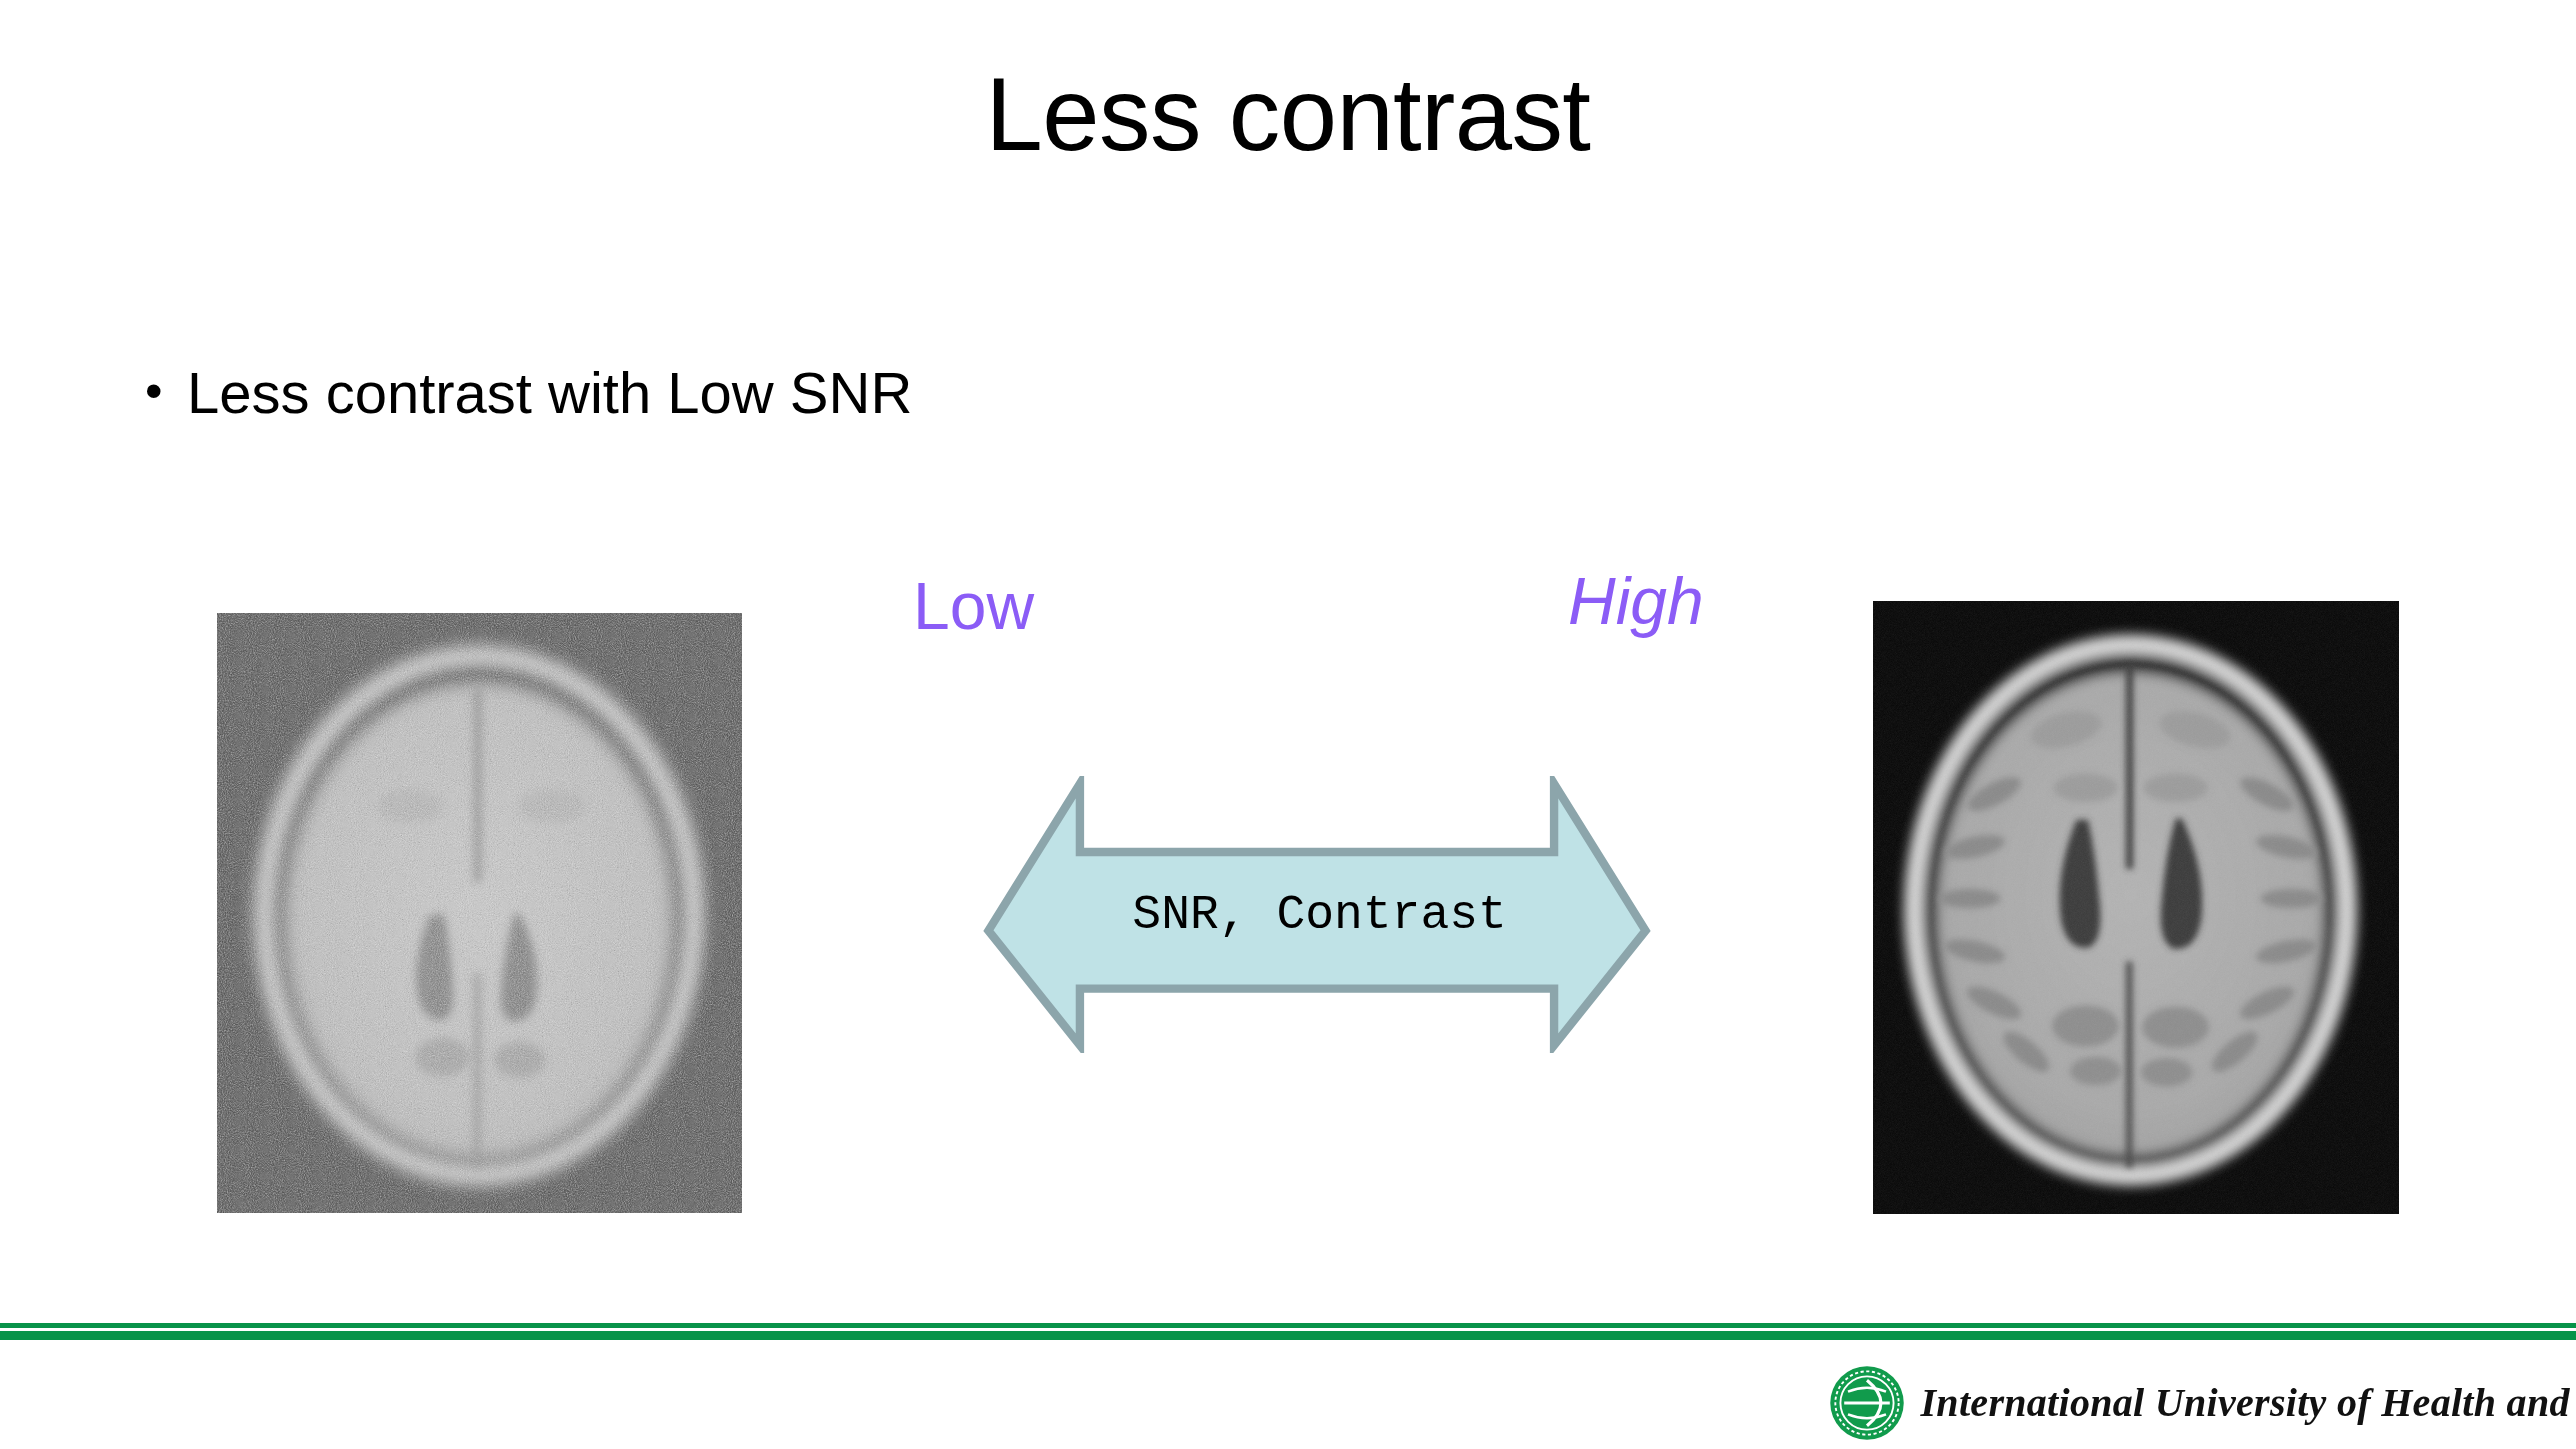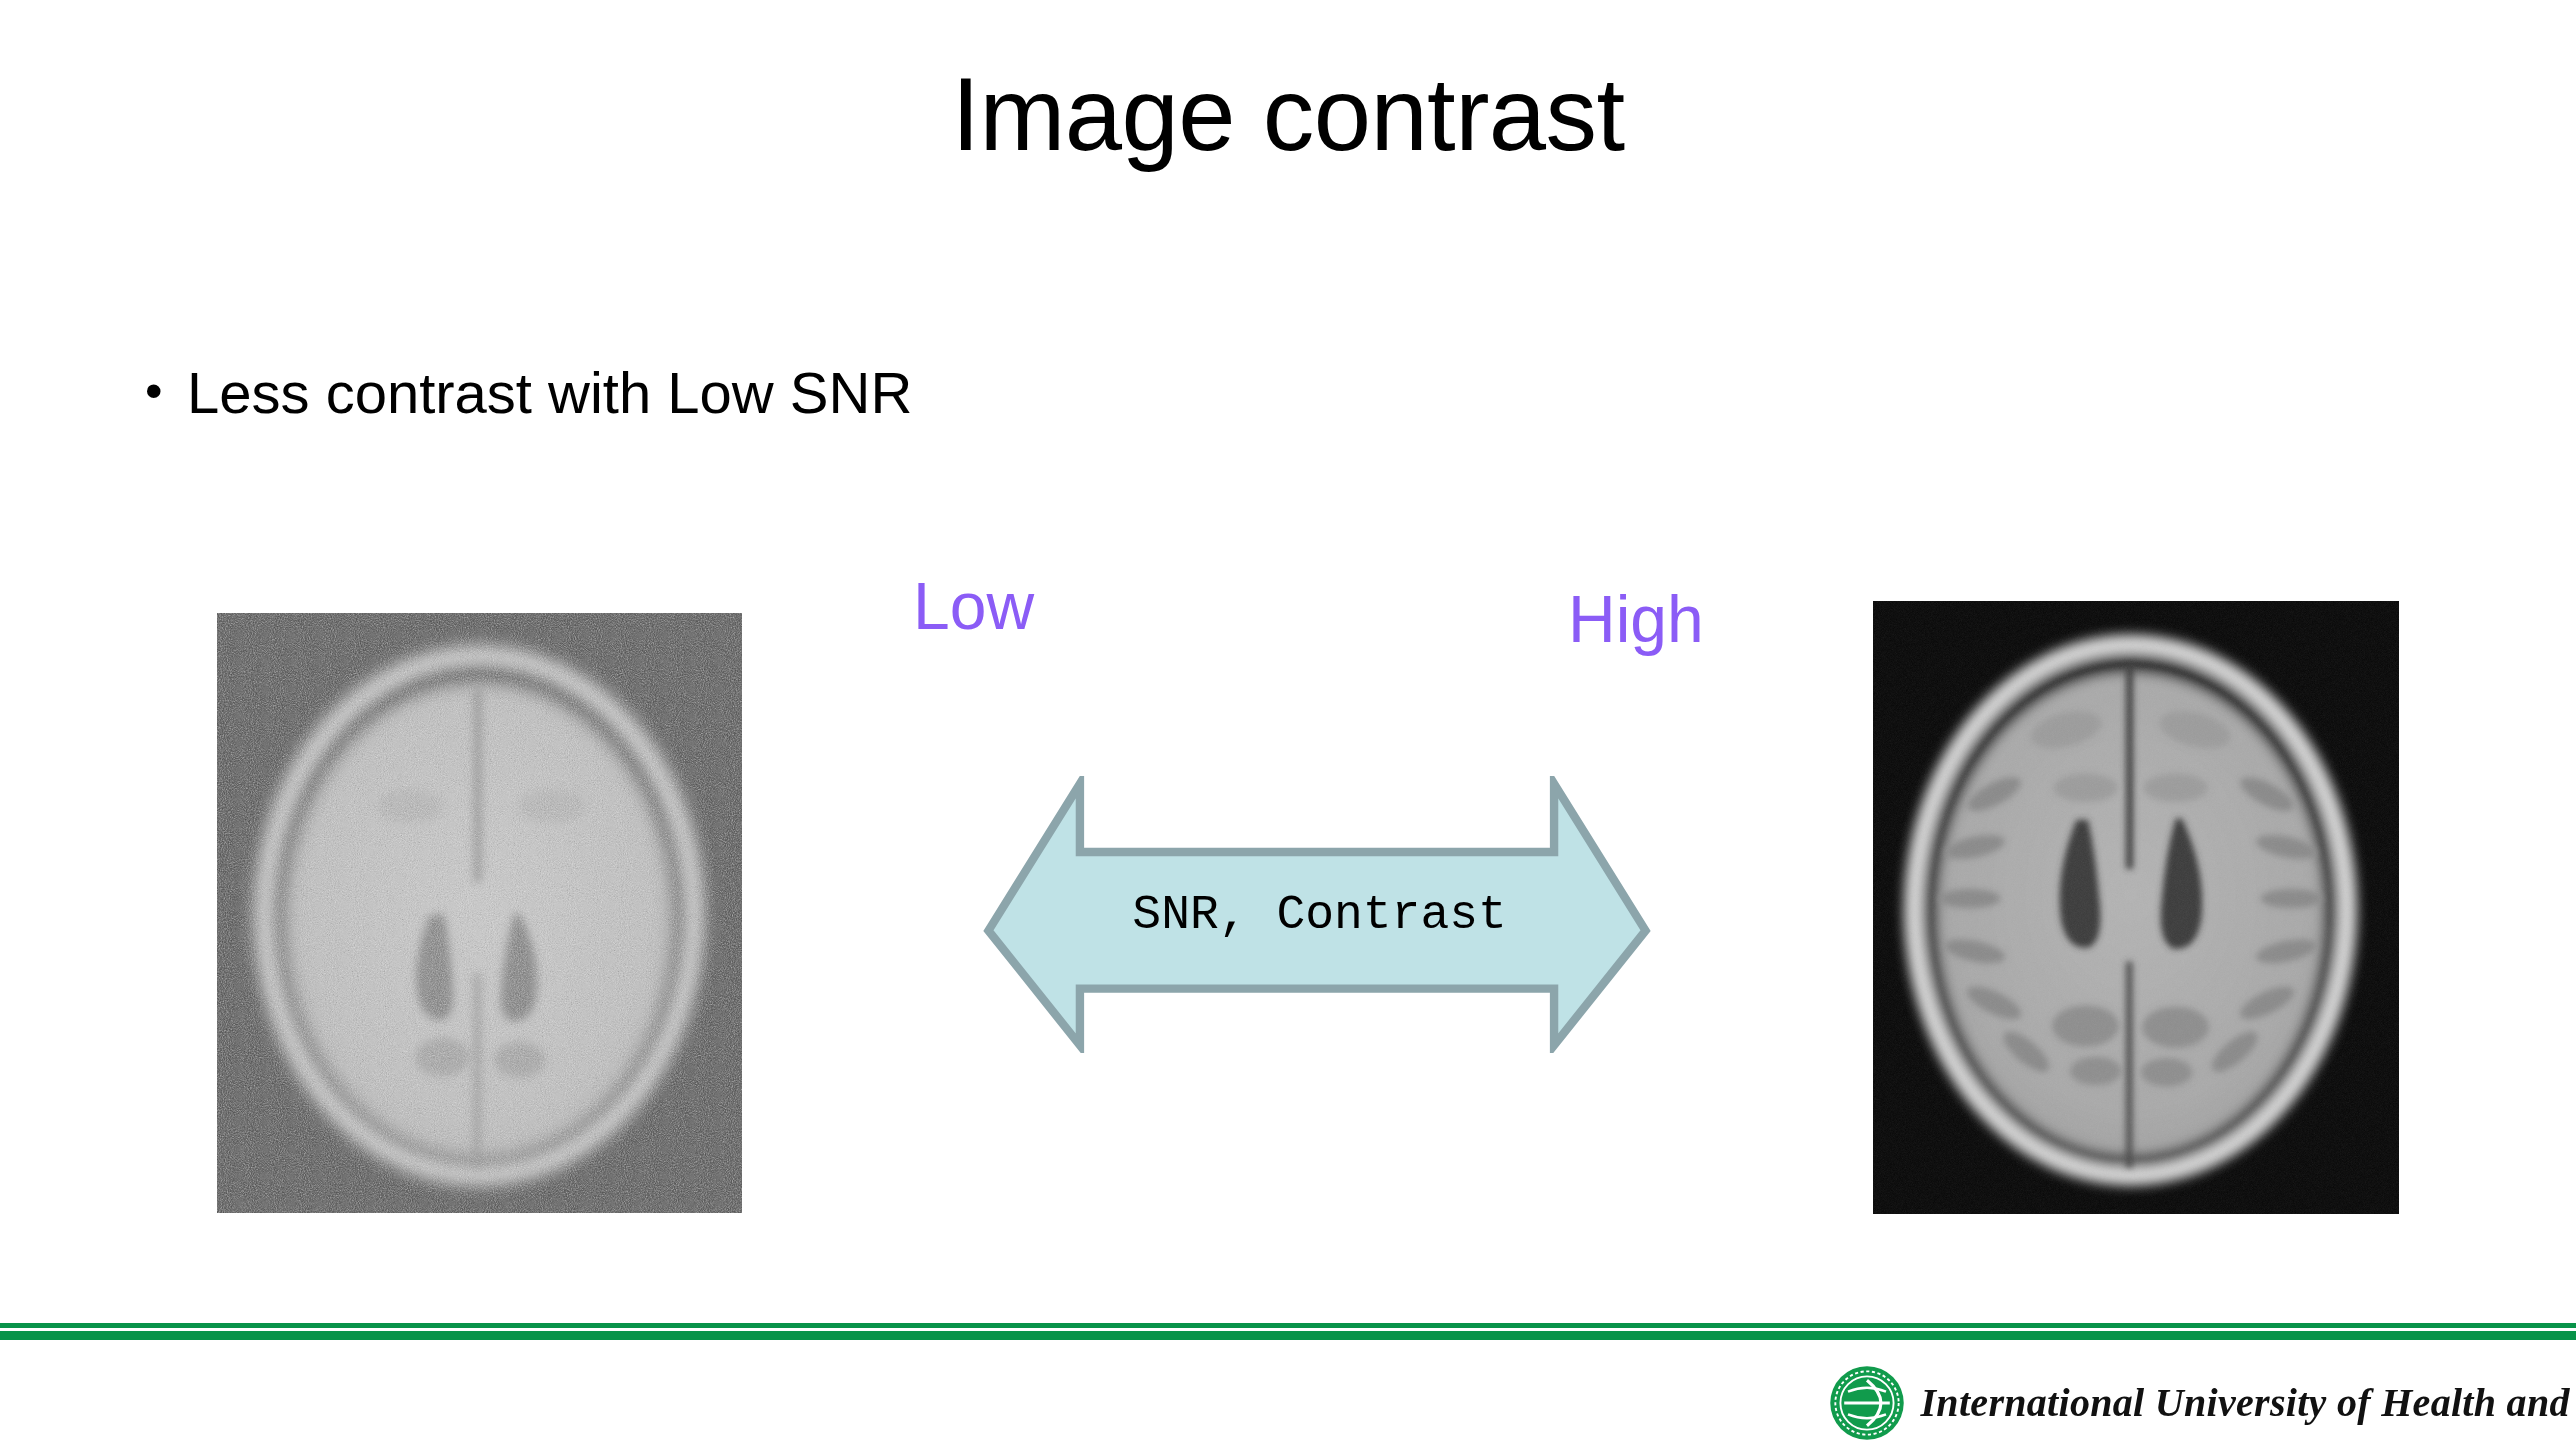--- a/index.html
+++ b/index.html
@@ -44,21 +44,21 @@
 
   
   .scale-label{
     position:absolute;
     font-size:66px;
     line-height:1;
     color:#8b5cf6;
     white-space:nowrap;
   }
   #label-low{left:913px;top:573px;}
-  #label-high{left:1568px;top:586px;}
+  #label-high{left:1568px;top:568px;font-style:italic;}
 
   
   #arrow-wrap{
     position:absolute;
     left:982px;top:776px;
     width:670px;height:277px;
   }
   #arrow-wrap svg{display:block;width:100%;height:100%;}
   #arrow-label{
     position:absolute;
@@ -105,21 +105,21 @@
     color:#111;
     white-space:nowrap;
     letter-spacing:0.3px;
   }
 </style>
 </head>
 <body>
 
 <div class="slide">
 
-  <div id="slide-title">Image contrast</div>
+  <div id="slide-title">Less contrast</div>
 
   <div id="bullet-row">
     <span id="bullet-marker">•</span>
     <span id="bullet-text">Less contrast with Low SNR</span>
   </div>
 
   <div id="label-low" class="scale-label">Low</div>
 
   <div id="label-high" class="scale-label">High</div>
 

